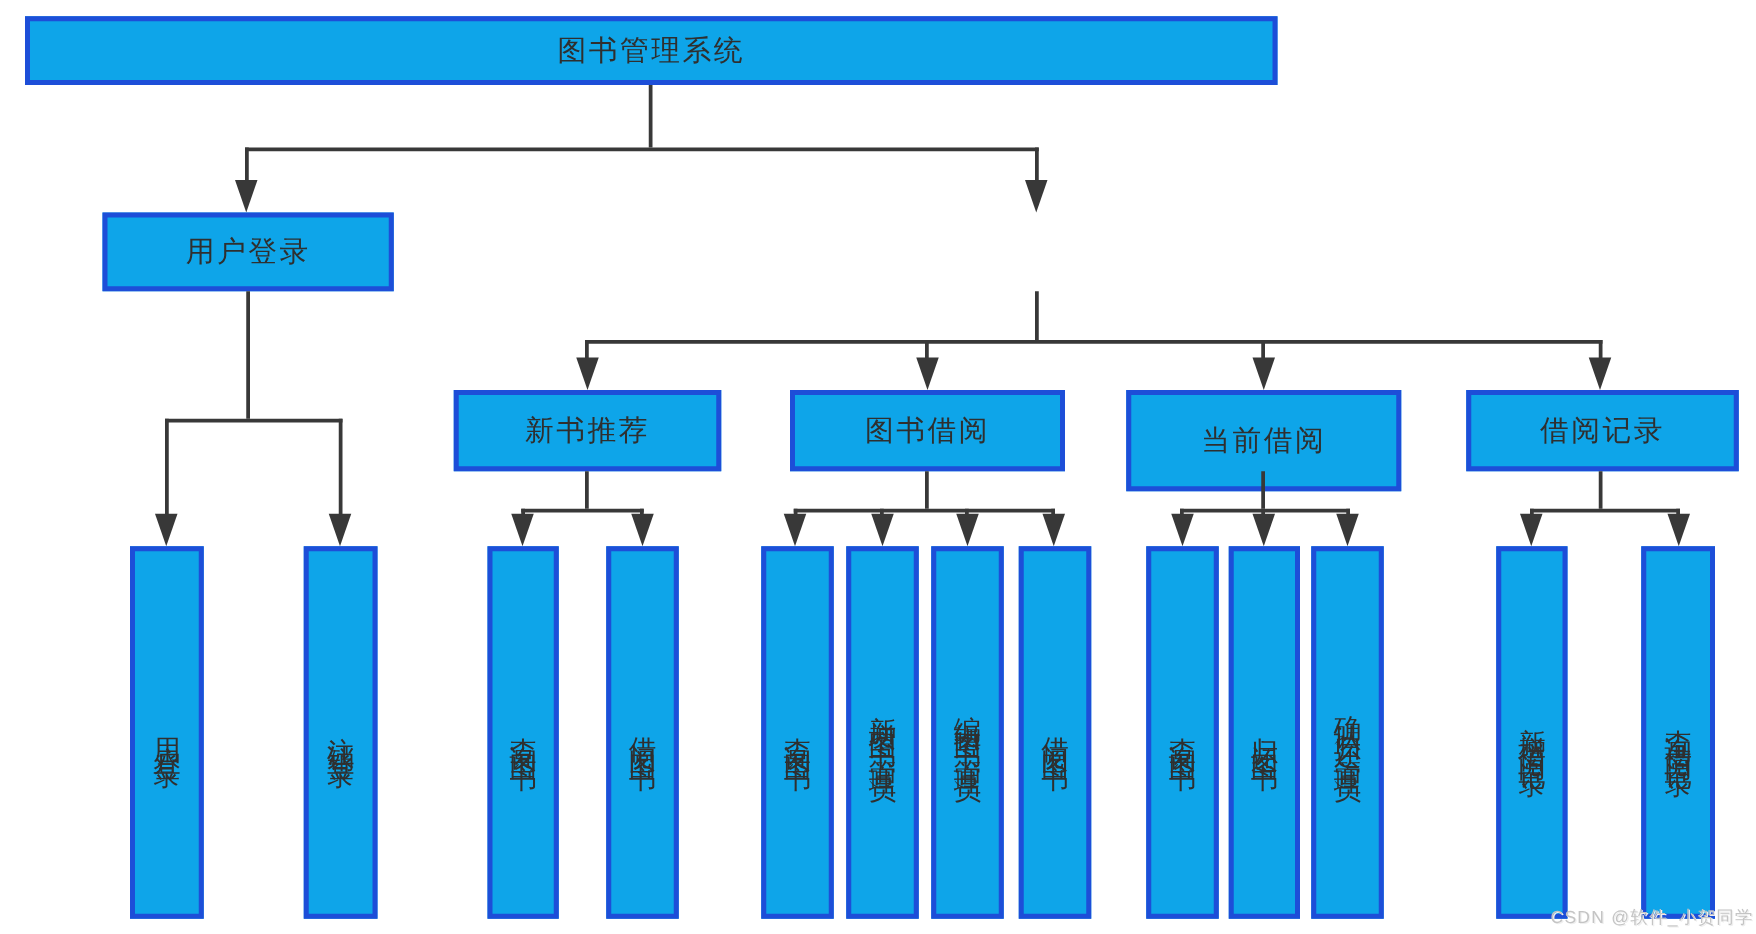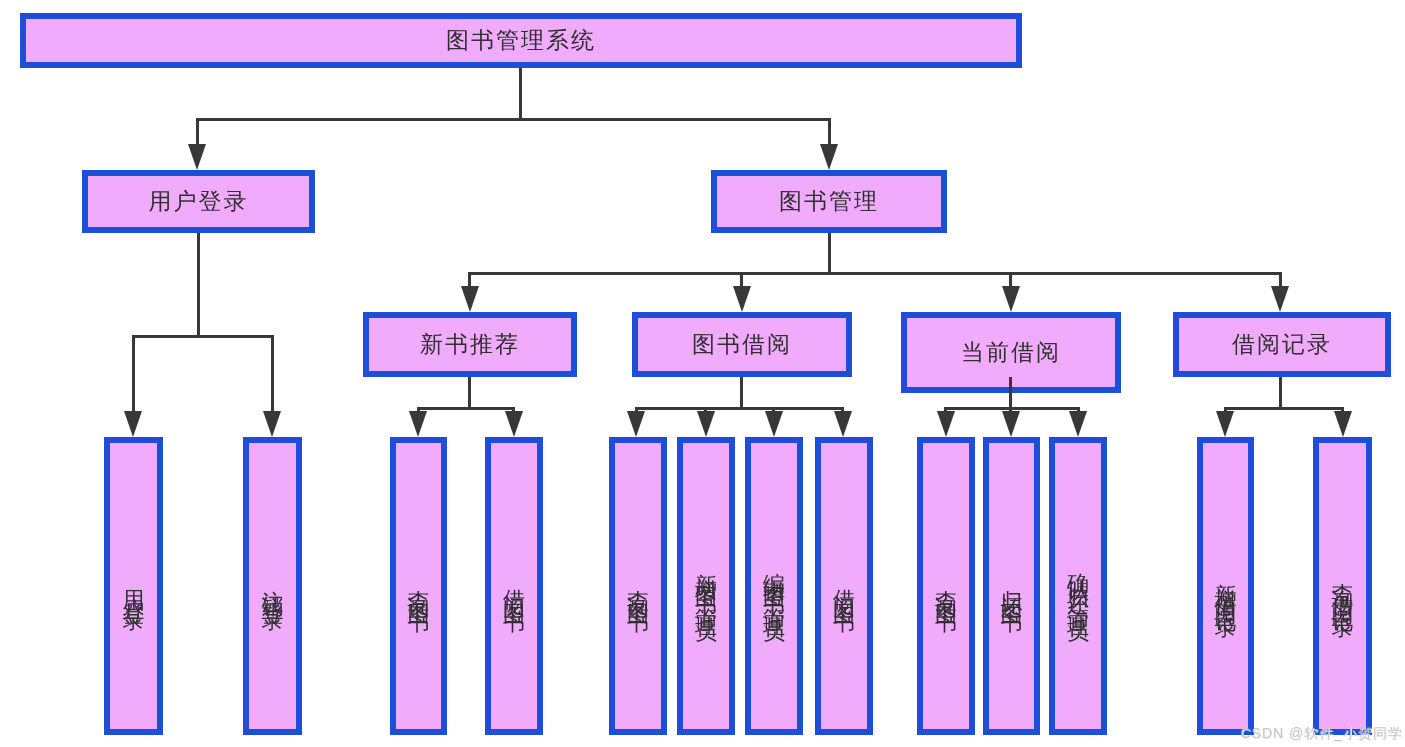--- a/index.html
+++ b/index.html
@@ -1,21 +1,21 @@
 <!DOCTYPE html>
 <html><head>
 <meta charset="utf-8">
 <style>
   html,body{margin:0;padding:0;background:#fff;}
   #canvas{
     position:relative;width:1405px;height:747px;background:#ffffff;
     font-family:"Liberation Sans","DejaVu Sans",sans-serif;overflow:hidden;
   }
   .box{
-    position:absolute;box-sizing:border-box;border:6px solid #1d4ed8;background:#f0abfc;
+    position:absolute;box-sizing:border-box;border:4px solid #1d4ed8;background:#0ea5e9;
     display:flex;align-items:center;justify-content:center;
     color:#2f2f2f;font-size:23px;letter-spacing:2px;white-space:nowrap;
   }
   .vbox{
     writing-mode:vertical-rl;font-size:22px;letter-spacing:7px;line-height:1;
     white-space:normal;
   }
   .vline{position:absolute;width:3px;background:#383838;}
   .hline{position:absolute;height:3px;background:#383838;}
   .arrow{
@@ -36,21 +36,20 @@
   <div class="box" style="left:20px;top:13px;width:1002px;height:55px;">图书管理系统</div>
 
   <div class="vline" style="left:519px;top:68px;height:50px;"></div>
   <div class="hline" style="left:196px;top:118px;width:635px;"></div>
   <div class="vline" style="left:196px;top:118px;height:28px;"></div>
   <div class="arrow" style="left:188px;top:144px;"></div>
   <div class="vline" style="left:828px;top:118px;height:28px;"></div>
   <div class="arrow" style="left:820px;top:144px;"></div>
 
   <div class="box" style="left:82px;top:170px;width:233px;height:63px;">用户登录</div>
-  <div class="box" style="left:711px;top:170px;width:236px;height:63px;">图书管理</div>
 
   <div class="vline" style="left:197px;top:233px;height:102px;"></div>
   <div class="hline" style="left:132px;top:335px;width:142px;"></div>
   <div class="vline" style="left:132px;top:335px;height:78px;"></div>
   <div class="arrow" style="left:124px;top:411px;"></div>
   <div class="vline" style="left:271px;top:335px;height:78px;"></div>
   <div class="arrow" style="left:263px;top:411px;"></div>
 
   <div class="vline" style="left:828px;top:233px;height:39px;"></div>
   <div class="hline" style="left:468px;top:272px;width:814px;"></div>

